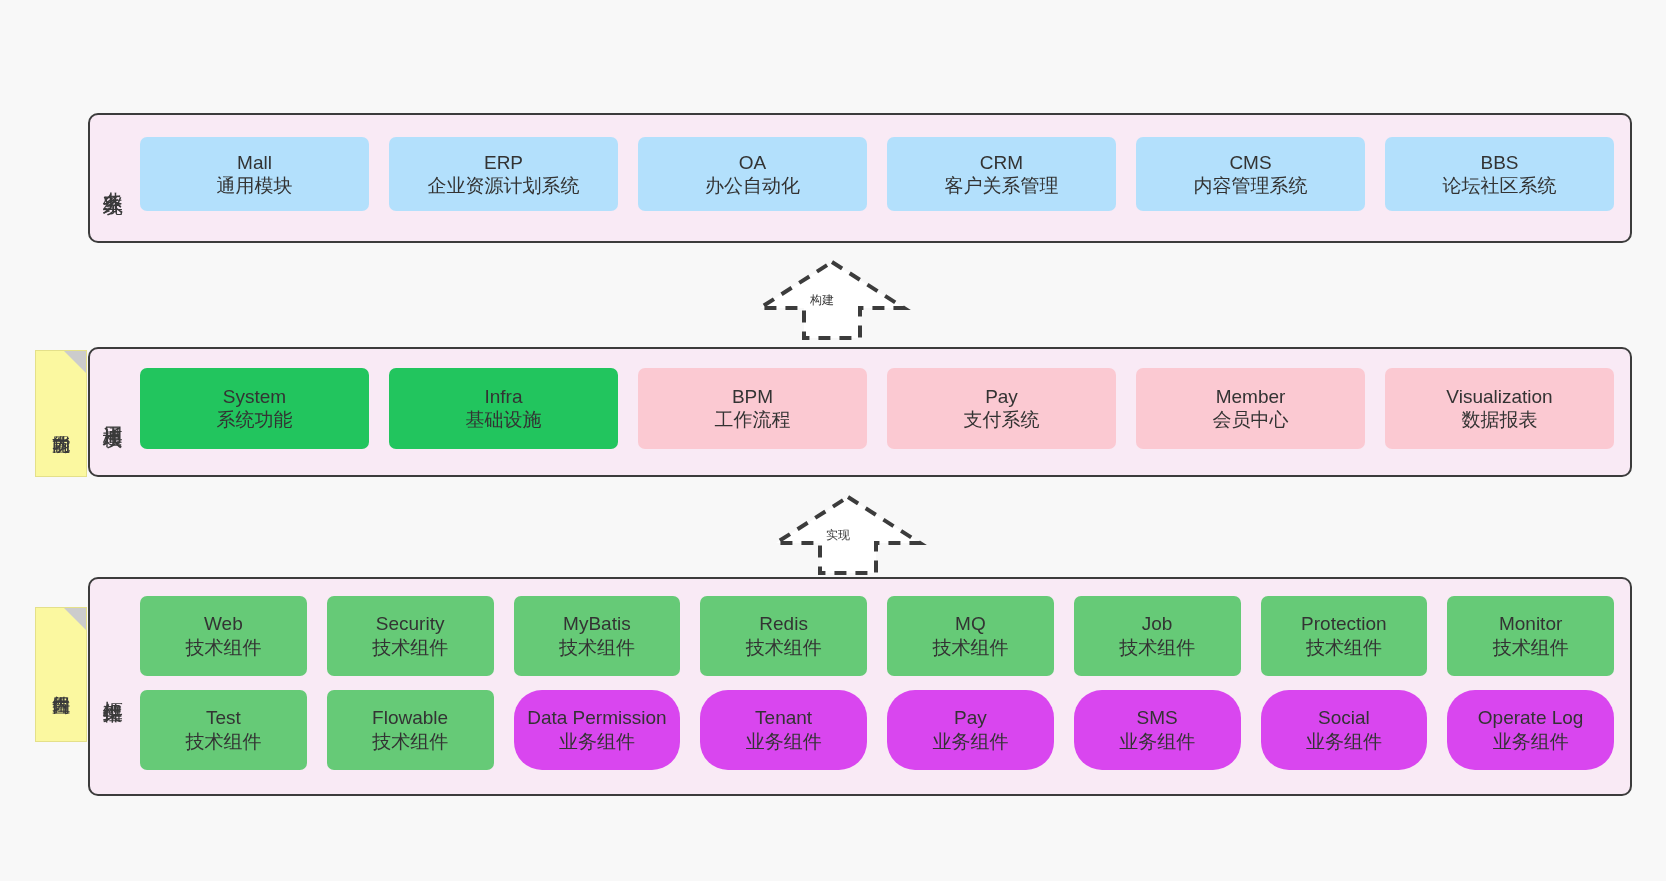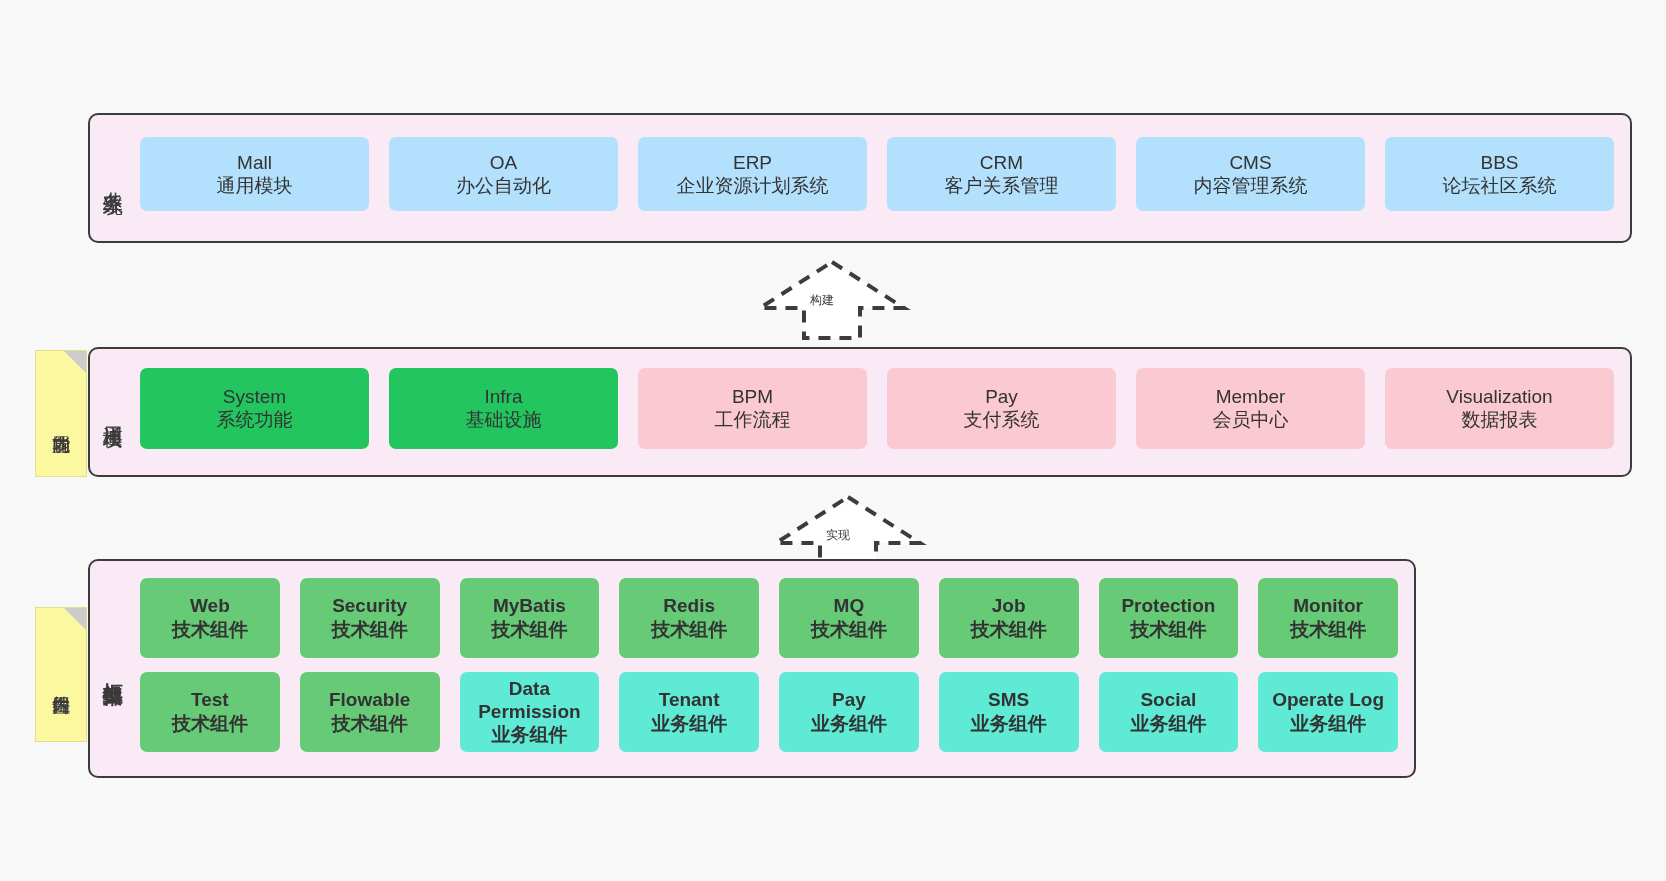--- a/index.html
+++ b/index.html
@@ -67,29 +67,29 @@
     user-select:none;
   }
   .cell .t1{display:block;}
   .cell .t2{display:block;}
 
   
   #layer-business{left:88px;top:113px;width:1544px;height:130px;}
   #layer-business .row{height:74px;}
   #layer-common{left:88px;top:347px;width:1544px;height:130px;}
   #layer-common .row{height:81px;}
-  #layer-framework{left:88px;top:559px;width:1328px;height:219px;font-weight:bold;}
+  #layer-framework{left:88px;top:577px;width:1544px;height:219px;}
   #layer-framework .row{height:80px;}
 
   
   .c-blue{background:#b3e0fc;}
   .c-red{background:#22c55e;}
   .c-pink{background:#fbc9d2;}
   .c-green{background:#66ca77;}
-  .c-green-light{background:#5eead4;}
+  .c-green-light{background:#d946ef;border-radius:28px;}
 
   
   .note{
     position:absolute;
     width:52px;
     background:#fbf8a0;
     border:1px solid #e4e08a;
     box-sizing:border-box;
     display:flex;
     align-items:center;
@@ -135,26 +135,26 @@
 
   <div class="layer" id="layer-business">
     <div class="layer-title">业务系统</div>
     <div class="layer-body">
       <div class="row">
         <div class="cell c-blue">
           <span class="t1">Mall</span>
           <span class="t2">通用模块</span>
         </div>
         <div class="cell c-blue">
+          <span class="t1">ERP</span>
+          <span class="t2">企业资源计划系统</span>
+        </div>
+        <div class="cell c-blue">
           <span class="t1">OA</span>
           <span class="t2">办公自动化</span>
-        </div>
-        <div class="cell c-blue">
-          <span class="t1">ERP</span>
-          <span class="t2">企业资源计划系统</span>
         </div>
         <div class="cell c-blue">
           <span class="t1">CRM</span>
           <span class="t2">客户关系管理</span>
         </div>
         <div class="cell c-blue">
           <span class="t1">CMS</span>
           <span class="t2">内容管理系统</span>
         </div>
         <div class="cell c-blue">

